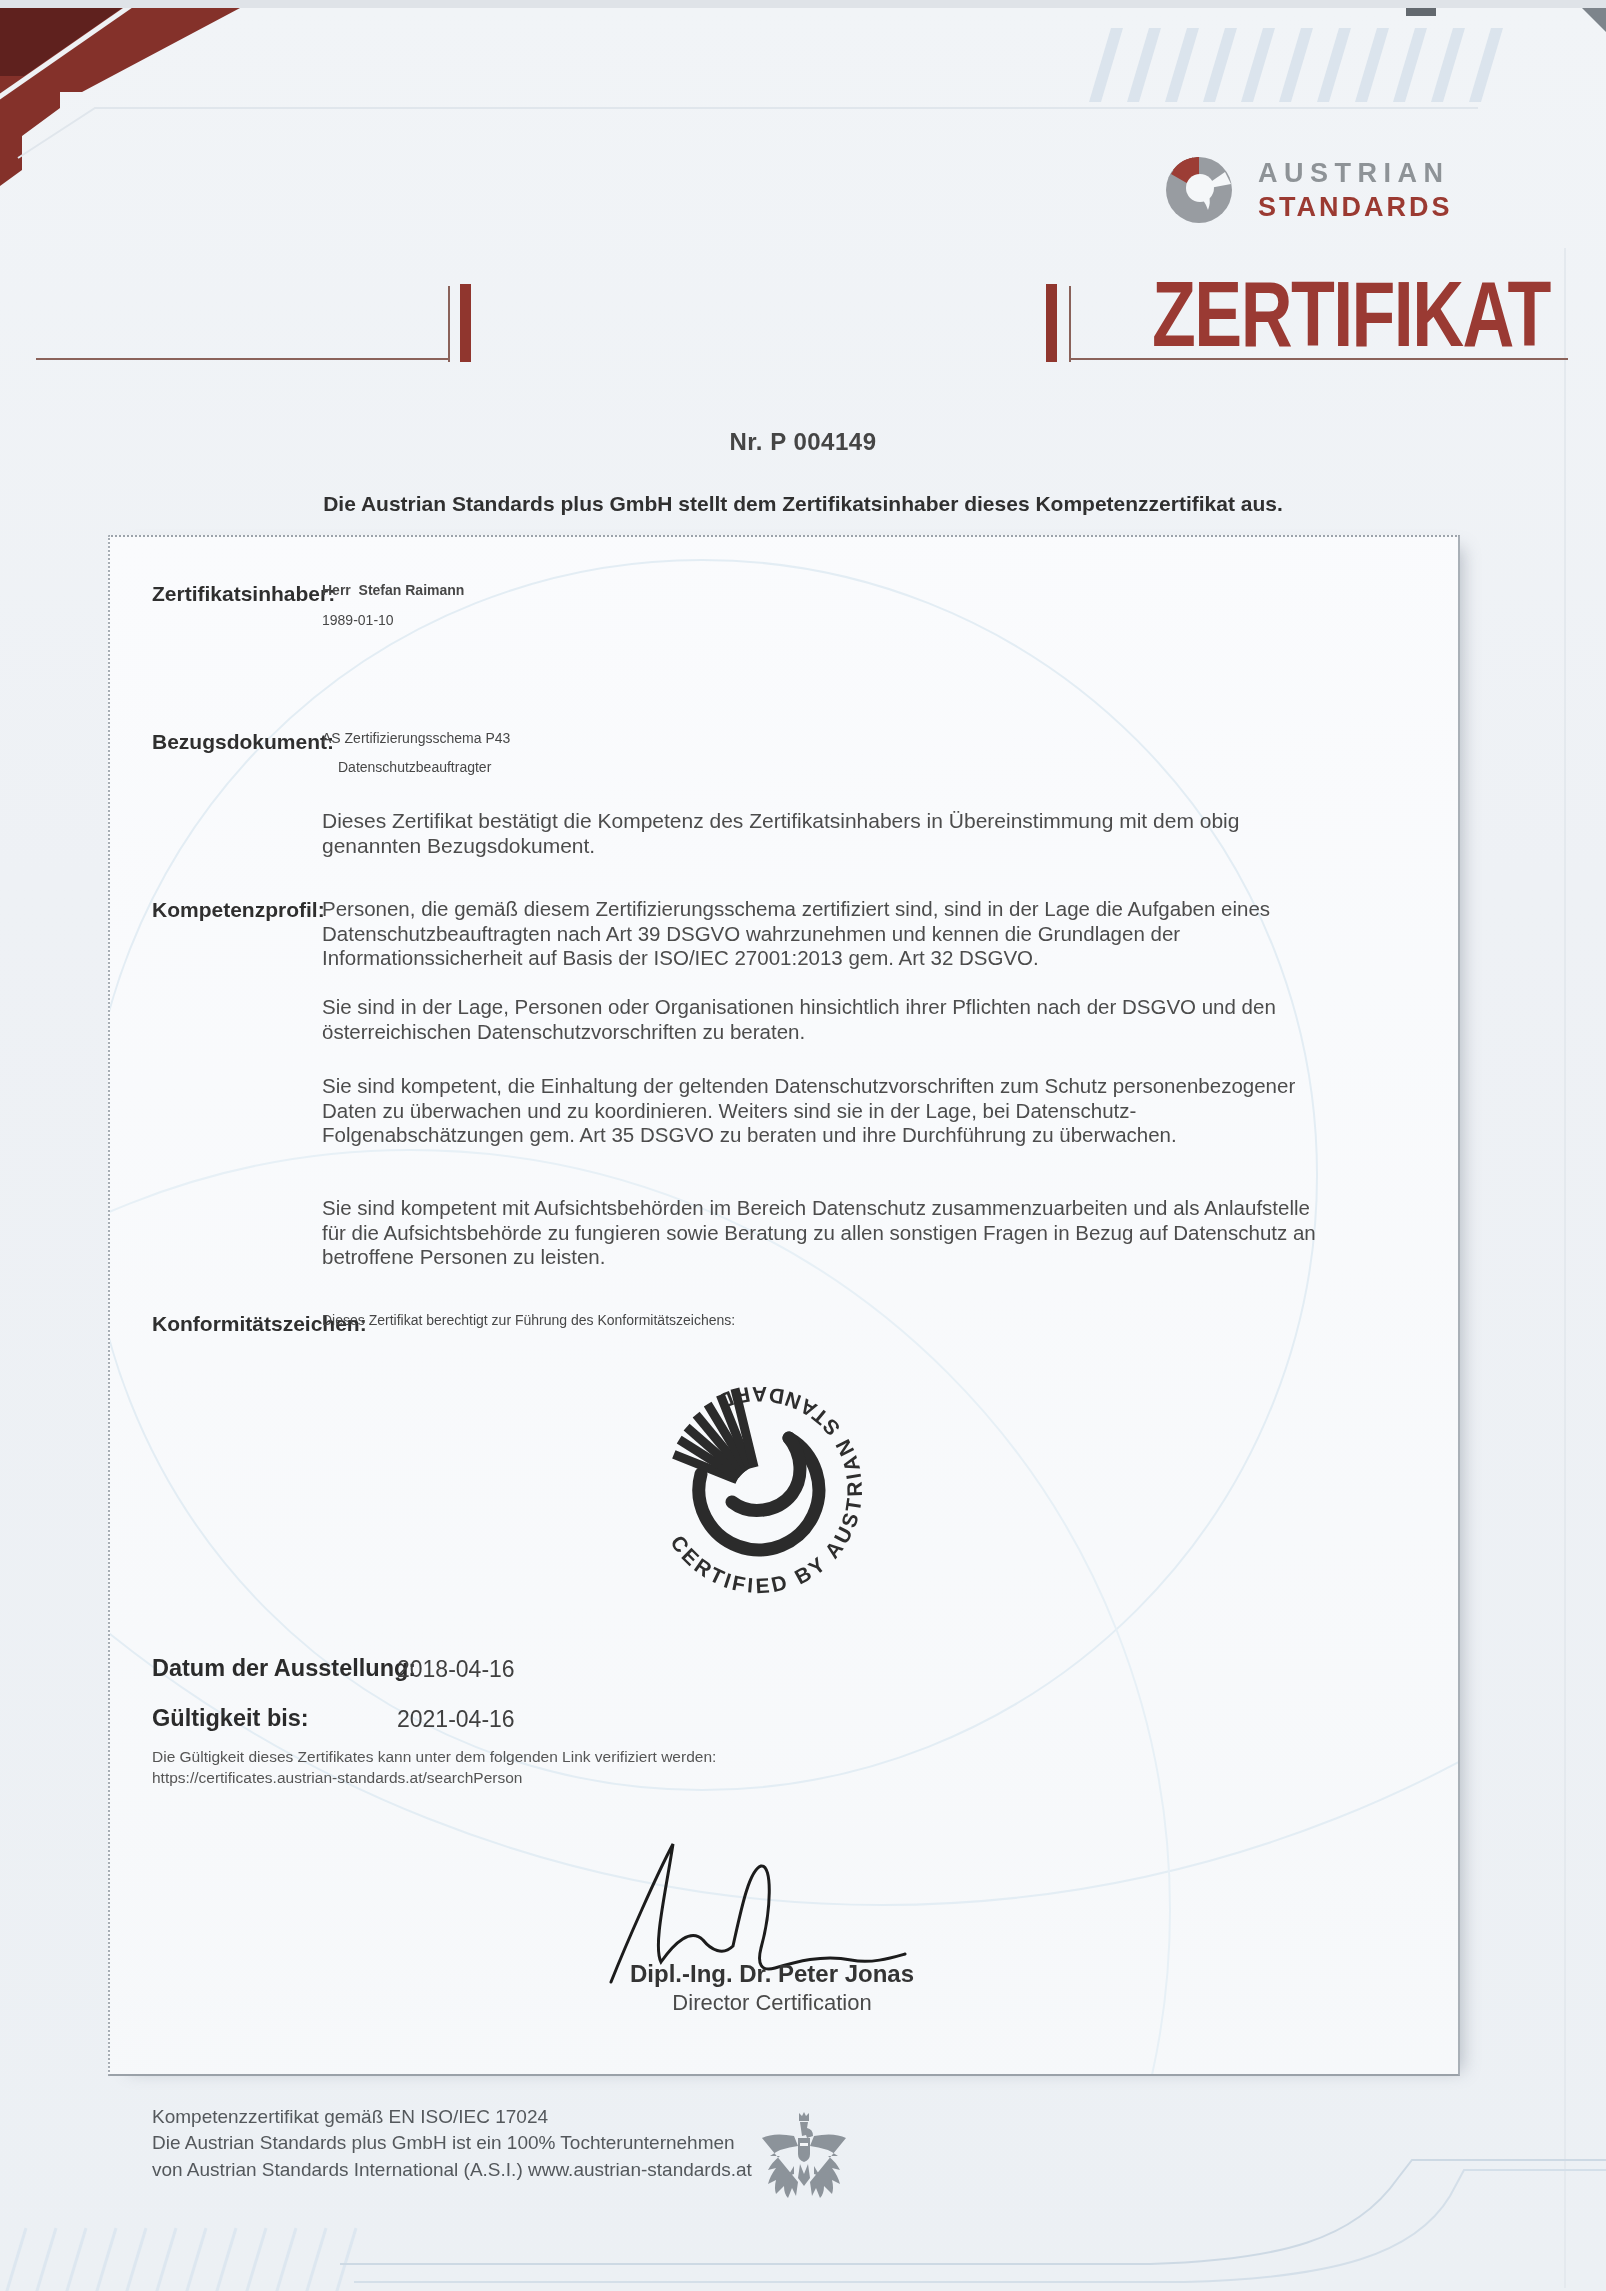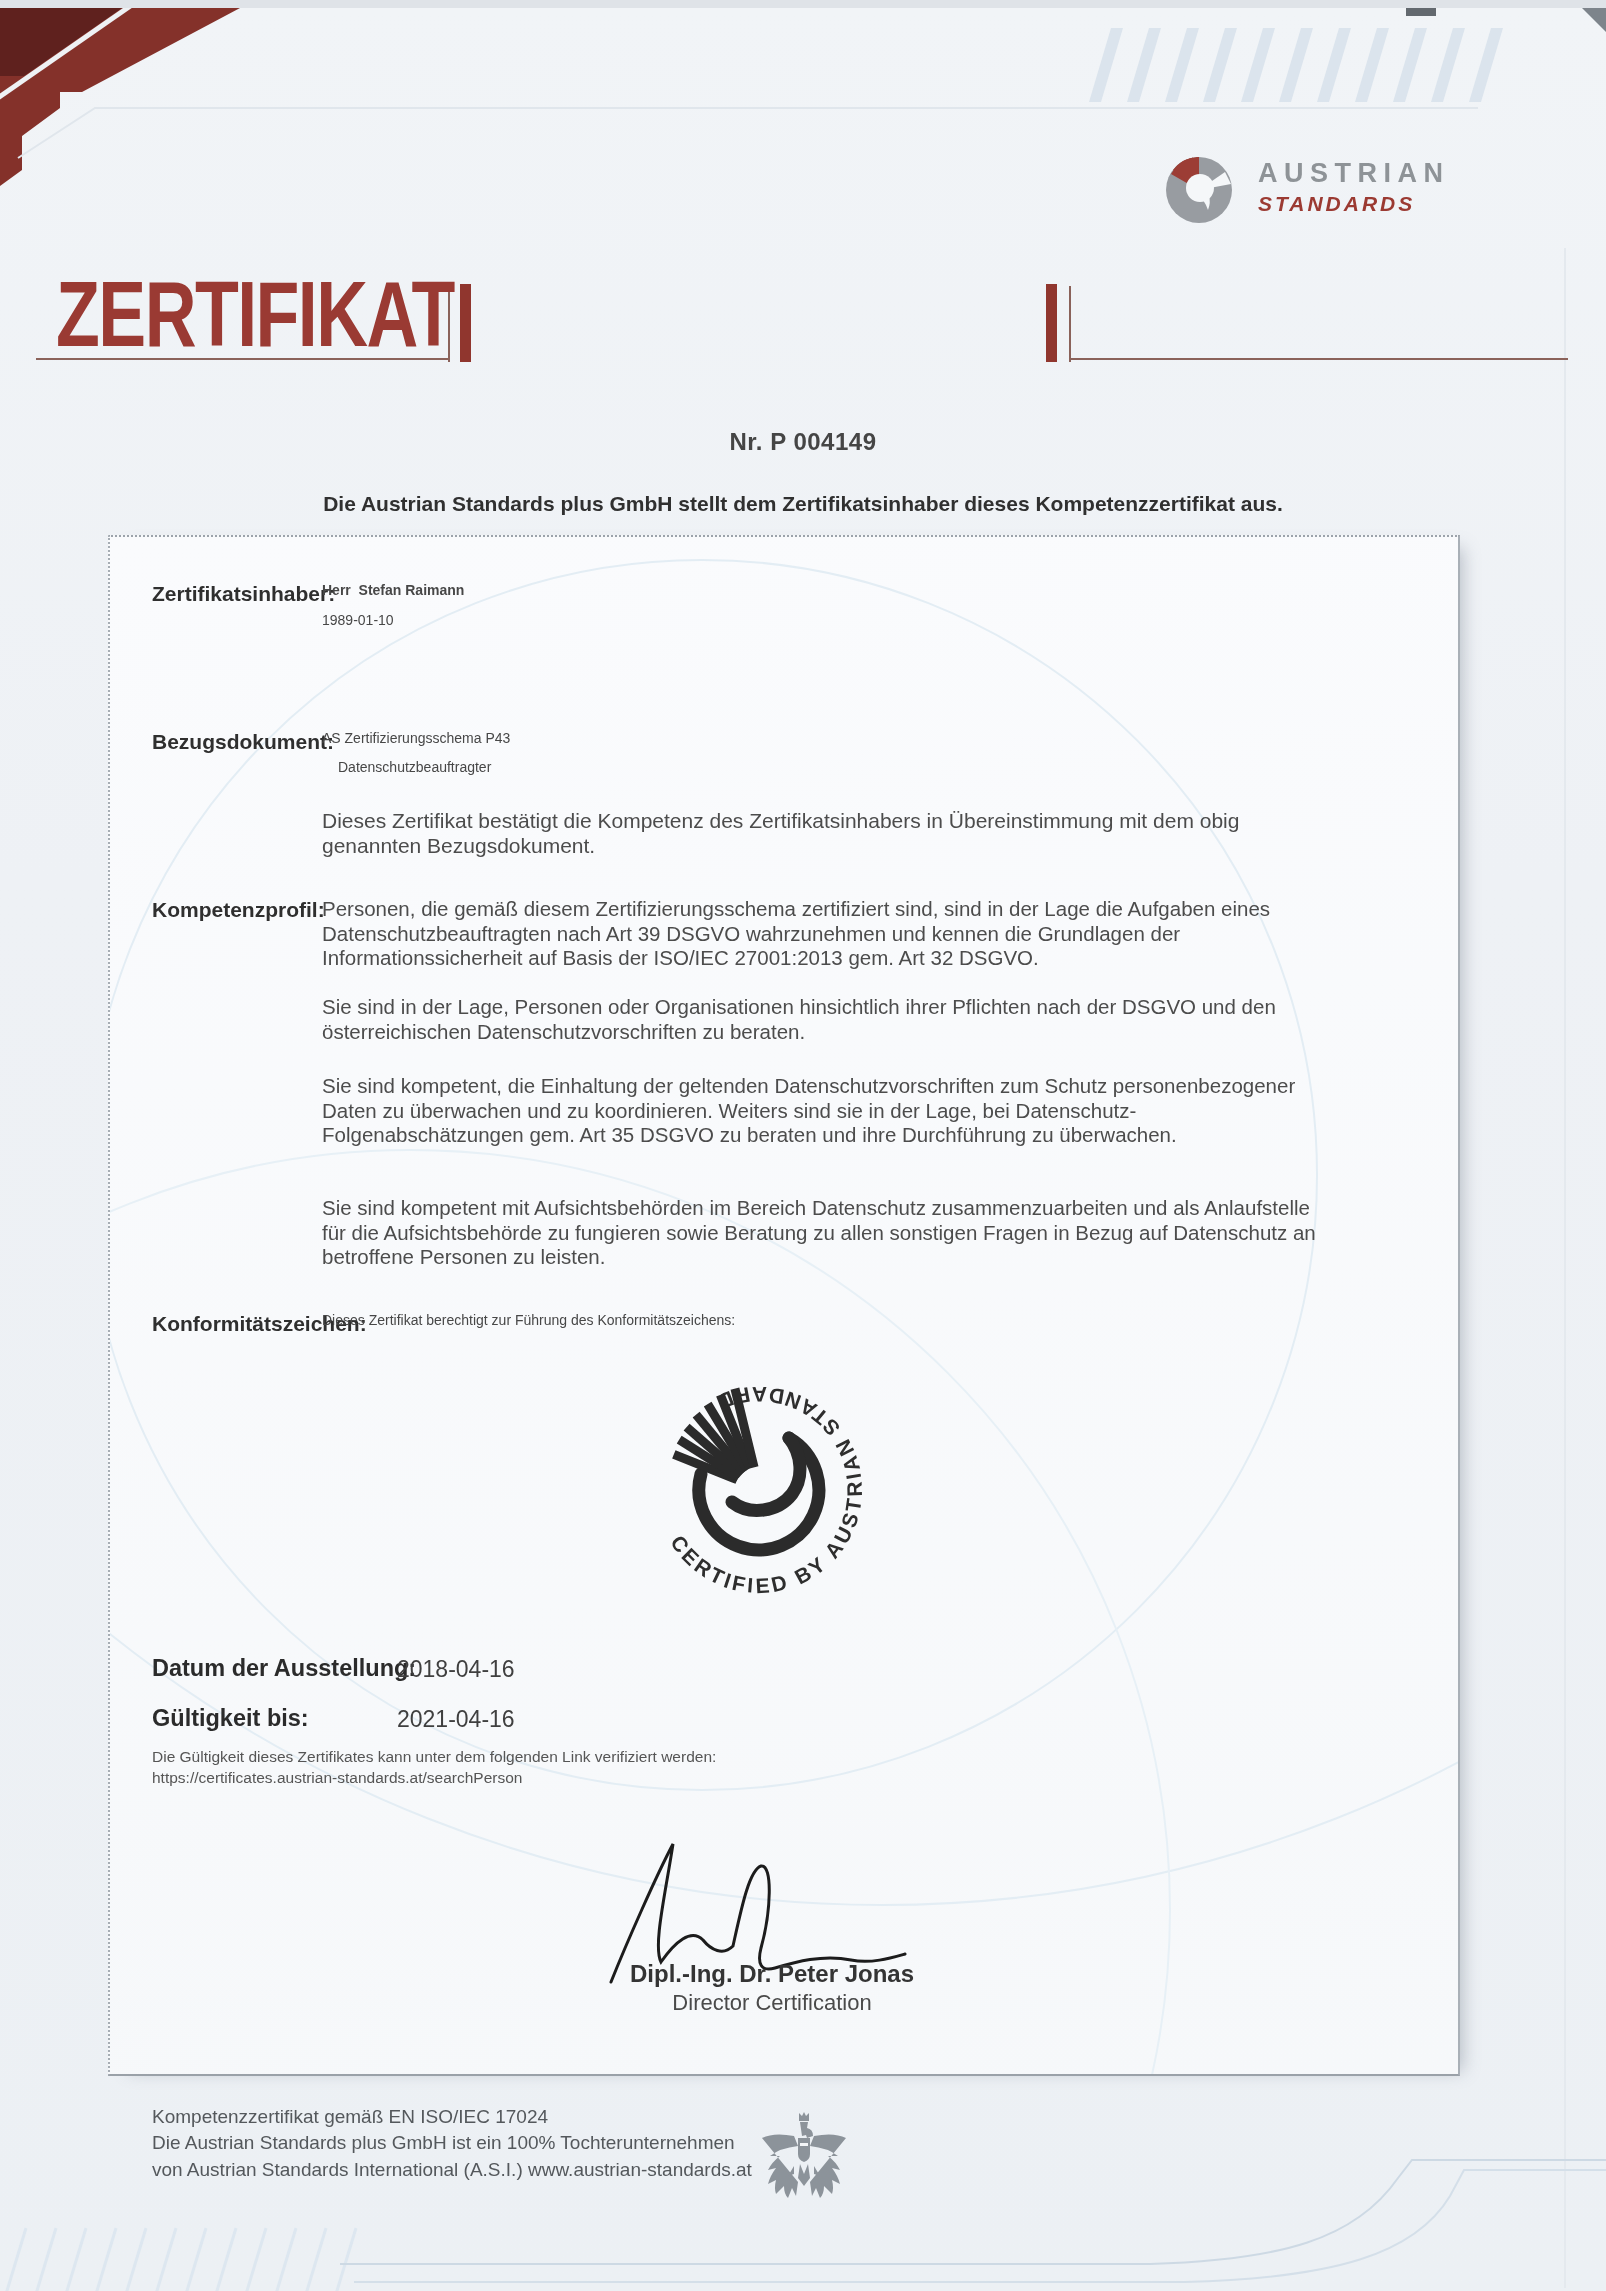--- a/index.html
+++ b/index.html
@@ -1,22 +1,22 @@
 <!DOCTYPE html>
 <html><head>
 <meta charset="utf-8">
 <style>
   html,body{margin:0;padding:0;background:#dfe3e8;}
   #canvas{position:relative;width:1606px;height:2291px;margin:8px auto;overflow:hidden;
     background:linear-gradient(180deg,#f1f4f7 0%,#eef1f5 38%,#ecf0f4 100%);
     font-family:"Liberation Sans", sans-serif;color:#474747;}
   .abs{position:absolute;}
   .brand1{font-size:27px;font-weight:700;letter-spacing:6.5px;color:#8e9397;}
-  .brand2{font-size:21px;font-weight:700;letter-spacing:3px;color:#9b3a32;font-style:italic;}
-  .doc-title{width:100%;text-align:left;font-size:92px;font-weight:700;color:#9a3a33;line-height:1;}
+  .brand2{font-size:27px;font-weight:700;letter-spacing:3px;color:#9b3a32;}
+  .doc-title{width:100%;text-align:right;font-size:92px;font-weight:700;color:#9a3a33;line-height:1;}
   .doc-title span{display:inline-block;transform:scaleX(.78);letter-spacing:-2px;}
   .cert-no{width:100%;text-align:center;font-size:24px;font-weight:700;color:#454545;letter-spacing:.5px;}
   .intro{width:100%;text-align:center;font-size:21px;font-weight:700;color:#303030;}
   .sheet{left:108px;top:527px;width:1348px;height:1537px;overflow:hidden;
     background:linear-gradient(175deg,#fafbfd,#f6f8fa);
     border-top:2px dotted #9ca3ab;border-left:2px dotted #a6adb4;
     border-right:2px solid #a9b0b7;border-bottom:2px solid #9aa1a8;
     box-shadow:12px 4px 16px -9px rgba(100,110,125,.38);}
   .lbl{font-size:21px;font-weight:700;color:#2f2f2f;white-space:nowrap;}
   .val{font-size:14px;color:#474747;white-space:pre-wrap;}

